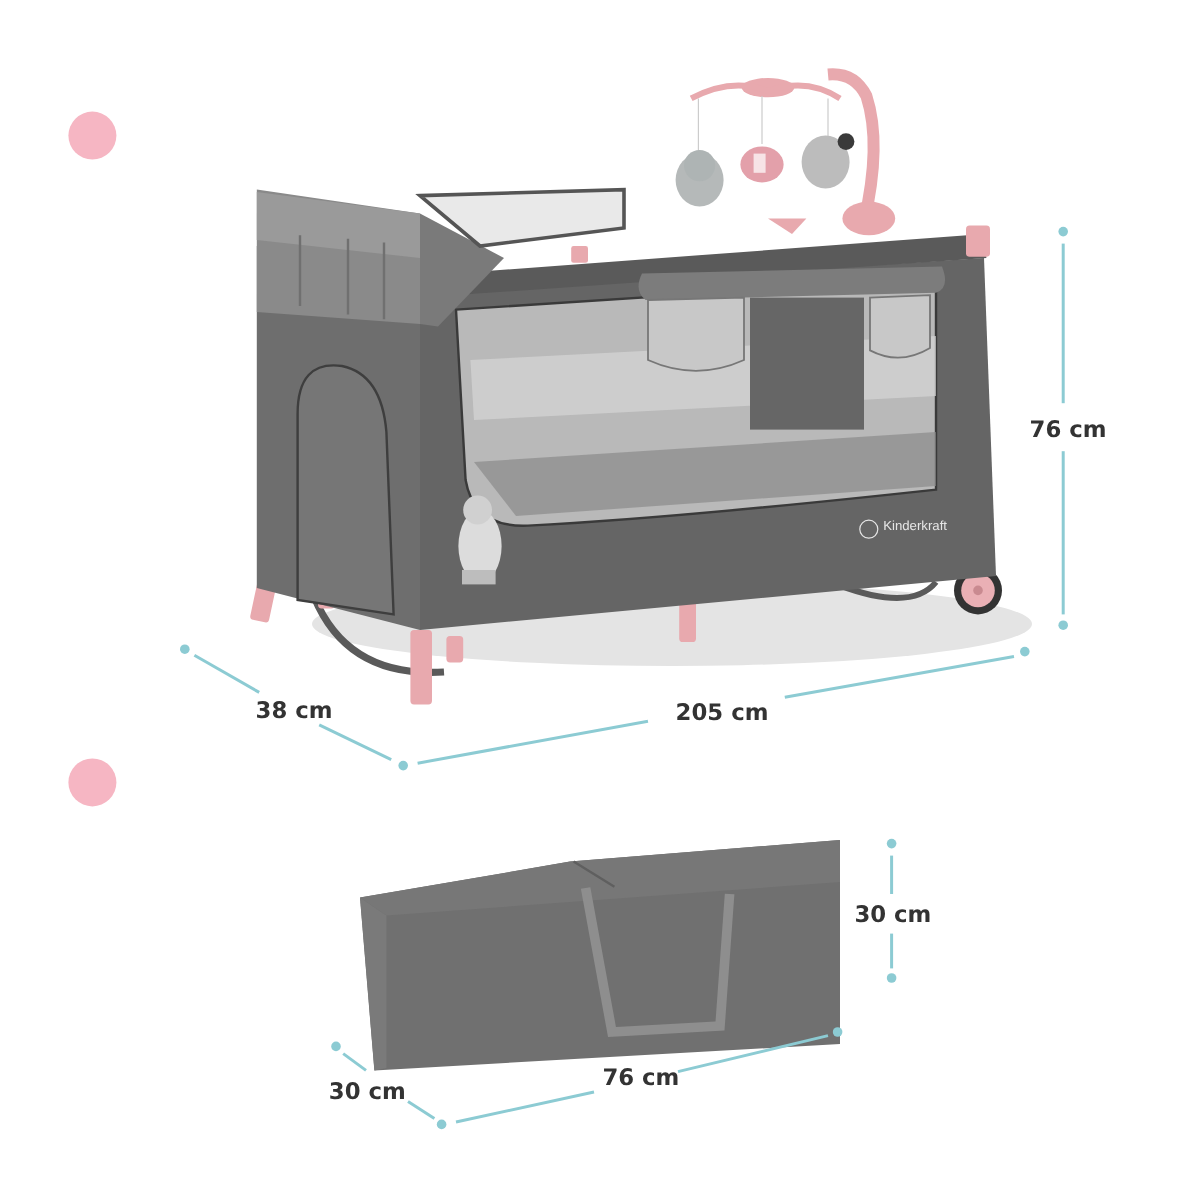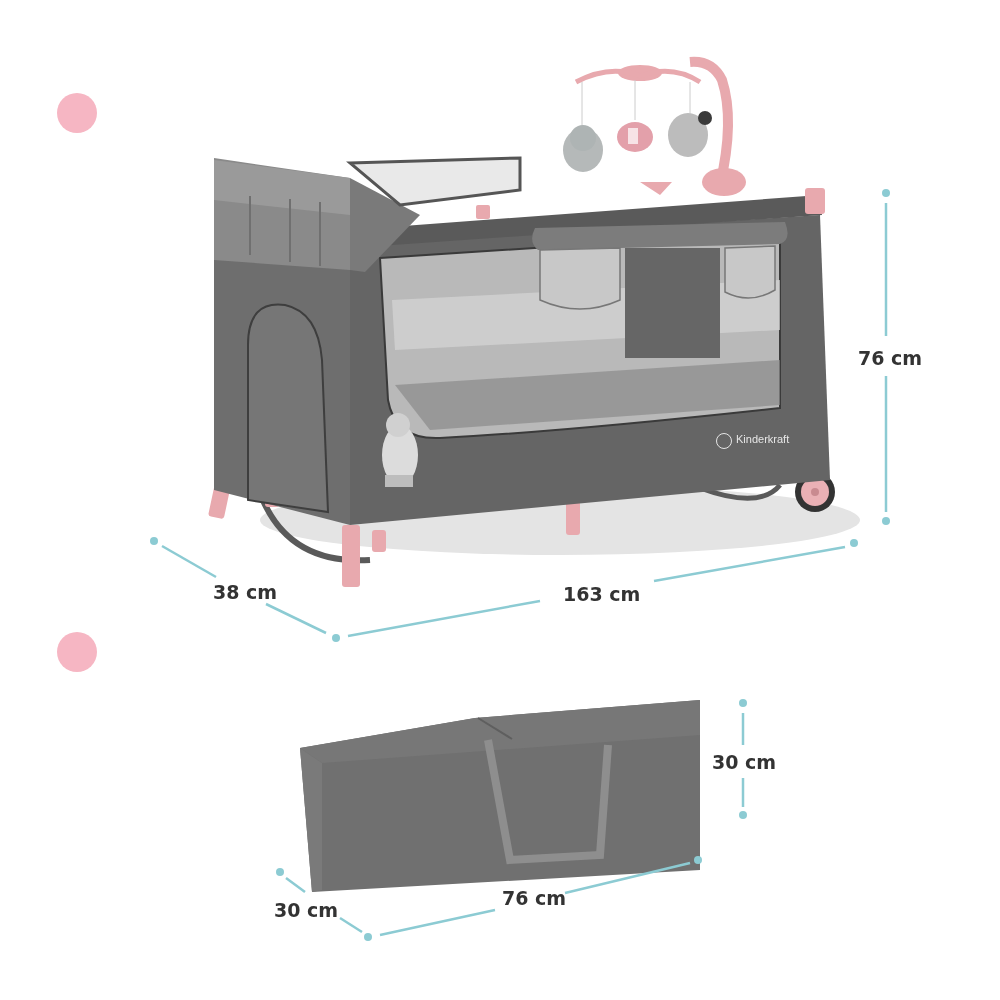--- a/index.html
+++ b/index.html
@@ -130,17 +130,17 @@
   </g>
 </svg>
 
 <div style="position:absolute;left:716px;top:433px;display:flex;align-items:flex-start;gap:4px;color:#e6e6e6;font-size:11px;">
   <span style="display:inline-block;width:14px;height:14px;border:1.5px solid #e6e6e6;border-radius:50%;"></span>
   <span>Kinderkraft</span>
 </div>
 
 <div class="label" style="left:858px;top:347px;">76 cm</div>
 <div class="label" style="left:213px;top:581px;">38 cm</div>
-<div class="label" style="left:563px;top:583px;">163 cm</div>
+<div class="label" style="left:563px;top:583px;">205 cm</div>
 
 <div class="label" style="left:712px;top:751px;">30 cm</div>
 <div class="label" style="left:274px;top:899px;">30 cm</div>
 <div class="label" style="left:502px;top:887px;">76 cm</div>
 
 </body></html>

